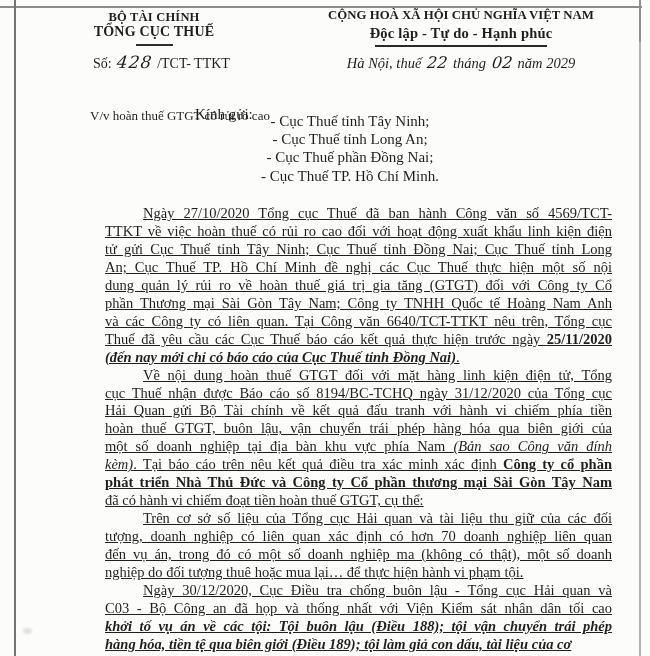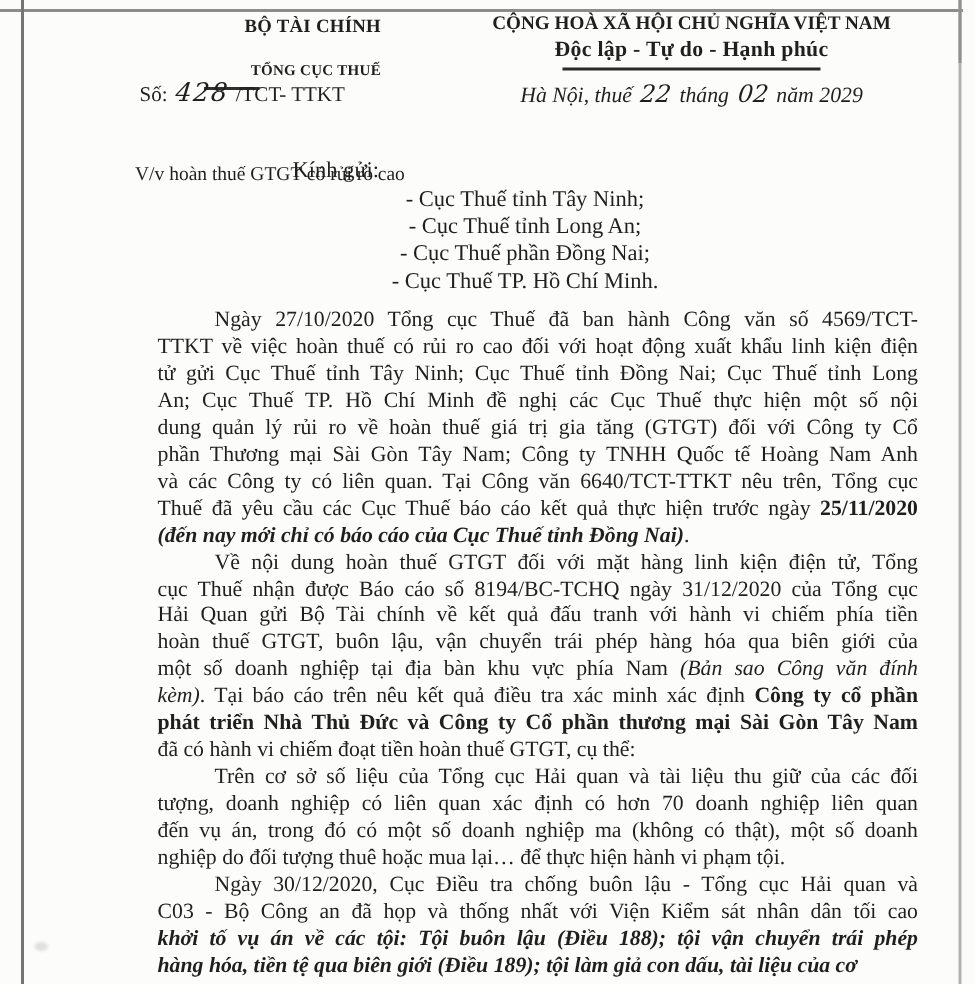--- a/index.html
+++ b/index.html
@@ -18,44 +18,44 @@
   }
   .page{position:absolute;inset:0;background:var(--paper);}
   
   .top-line{position:absolute;left:0;top:6px;width:642px;height:2px;background:var(--line);}
   .left-line{position:absolute;left:14px;top:0;width:2px;height:656px;background:#757575;}
   .right-line{position:absolute;left:639px;top:0;width:2px;height:656px;background:#b3b3b3;}
   .right-line-top{position:absolute;left:639px;top:0;width:2px;height:42px;background:#8f8f8f;}
   .artifact{position:absolute;left:23px;top:628px;width:9px;height:6px;background:#c9c9c9;border-radius:50%;opacity:.55;filter:blur(1px);}
 
   
-  .hdr-left{position:absolute;left:54px;top:10px;width:200px;text-align:right;line-height:1.15;}
+  .hdr-left{position:absolute;left:54px;top:10px;width:200px;text-align:center;line-height:1.15;}
   .org1{font-size:12.5px;font-weight:bold;letter-spacing:.2px;}
-  .org2{font-size:10px;font-weight:bold;margin-top:18px;letter-spacing:.2px;}
+  .org2{font-size:14px;font-weight:bold;margin-top:0;letter-spacing:.2px;}
   .org-underline{width:37px;height:0;border-top:2px solid #2e2e2e;margin:4px auto 0 auto;}
   .doc-number{position:absolute;left:93px;top:52px;font-size:14px;white-space:nowrap;}
   .hw{font-family:"DejaVu Serif",serif;font-style:italic;display:inline-block;transform:skewX(-6deg);}
   .hw-num{font-size:17px;margin:0 5px;letter-spacing:1px;}
   .subject{position:absolute;left:90px;top:76px;font-size:13px;white-space:nowrap;margin-top:32px;}
 
   
   .hdr-right{position:absolute;left:318px;top:8px;width:286px;text-align:center;line-height:1.12;}
   .nat-title{font-size:12.8px;font-weight:bold;white-space:nowrap;}
   .nat-motto{font-size:14.5px;font-weight:bold;margin-top:3px;letter-spacing:.2px;}
   .motto-underline{width:172px;height:0;border-top:2px solid #2a2a2a;margin:3px auto 0 auto;}
   .place-date{margin-top:7px;font-style:italic;font-size:14.5px;white-space:nowrap;}
   .hw-day{font-size:16px;margin:0 2px;}
 
   
   .salutation{position:absolute;left:195px;top:106px;font-size:15px;}
-  .recipients{position:absolute;left:225px;top:124px;width:250px;text-align:center;font-size:15px;line-height:18.2px;}
+  .recipients{position:absolute;left:225px;top:112px;width:250px;text-align:center;font-size:15px;line-height:18.2px;}
 
   
   .doc-body{position:absolute;left:105px;top:205px;width:507px;font-size:14.5px;line-height:17.95px;}
-  .bline{text-align:justify;text-align-last:justify;}
+  .bline{text-align:justify;text-align-last:justify;text-decoration:underline;}
   .bline.end{text-align-last:left;}
   .bline.ind{text-indent:38px;}
   .s-r{font-weight:normal;font-style:normal;}
   .s-b{font-weight:bold;}
   .s-i{font-style:italic;}
   .s-bi{font-weight:bold;font-style:italic;}
 </style>
 </head>
 <body>
 

